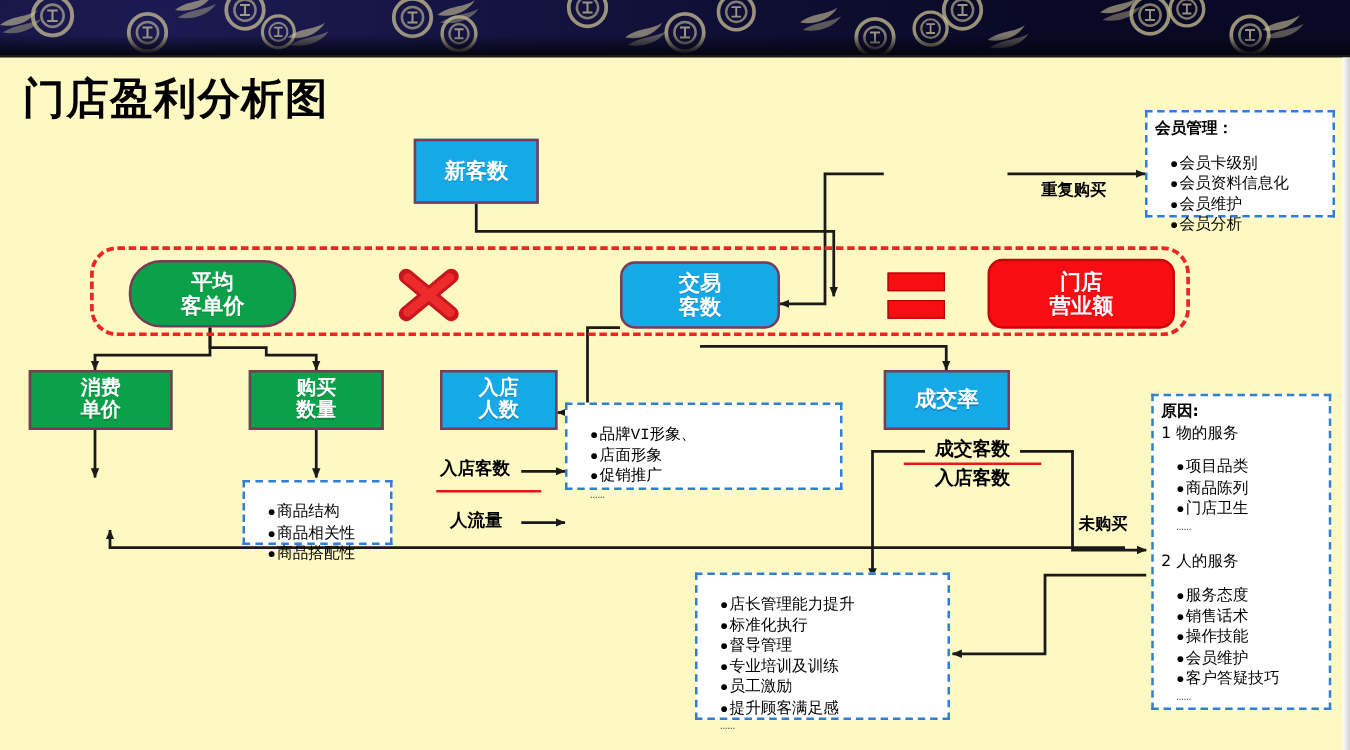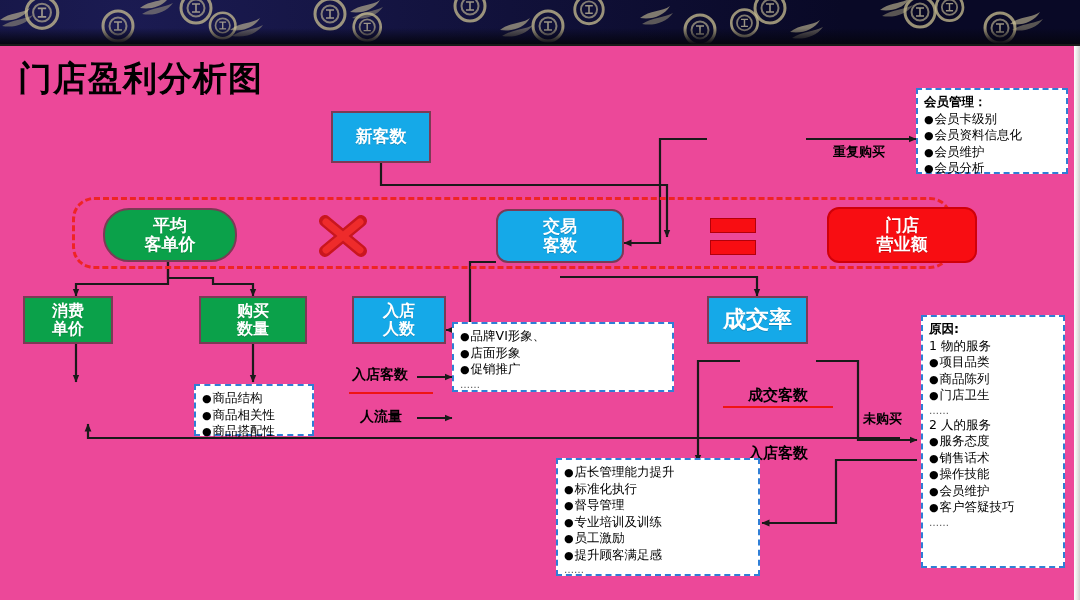--- a/index.html
+++ b/index.html
@@ -4,21 +4,21 @@
 <title>门店盈利分析图</title>
 <style>
   html,body{margin:0;padding:0;}
   body{
     width:1080px;height:600px;
     background:#ffffff;
     font-family:"Liberation Sans","DejaVu Sans",sans-serif;
     overflow:hidden;
     position:relative;
   }
-  #stage{position:relative;width:1080px;height:600px;overflow:hidden;background:#ec4899;}
+  #stage{position:relative;width:1080px;height:600px;overflow:hidden;background:#fef9c3;}
 
   
   .banner{
     position:absolute;left:0;top:0;width:1080px;height:44px;
     background:#0c0c33;
     overflow:hidden;
   }
   .banner .bg{
     position:absolute;left:0;top:0;width:1080px;height:44px;
     background:
@@ -81,39 +81,38 @@
     box-sizing:border-box;
     border:2px dashed #2f7fd6;
     background:#fff;
     color:#000;
     font-size:12.5px;
     line-height:1.32;
     padding:4px 6px;
     font-family:"DejaVu Sans","Liberation Sans",sans-serif;
   }
   .note .ttl{font-weight:bold;}
-  .note ul{margin:0;padding:0;list-style:none;}
+  .note ul{margin:12px;padding:0;list-style:none;font-family:Liberation Mono, monospace;}
   .note li{white-space:nowrap;}
   .note li.bullet:before{content:"\25CF";font-size:11px;margin-right:1px;}
   .note .plain{white-space:nowrap;}
   .note.center{display:flex;align-items:center;justify-content:center;}
 
   
   .lbl{
     position:absolute;color:#000;font-weight:bold;
     font-family:"DejaVu Sans","Liberation Sans",sans-serif;
     white-space:nowrap;
   }
 
   
   .frac{position:absolute;text-align:center;}
   .frac .num,.frac .den{
     font-weight:bold;color:#000;white-space:nowrap;
     font-family:"DejaVu Sans","Liberation Sans",sans-serif;
-    margin-top:36px;
   }
   .frac .bar{height:2px;background:#f01414;margin:1px 0 1px 0;}
 
   
   .eq{position:absolute;}
   .eq i{display:block;background:#f80d12;border:1px solid #b3000a;}
 
   
   .wires{position:absolute;left:0;top:0;width:1080px;height:600px;pointer-events:none;}
 </style>
@@ -216,33 +215,33 @@
 
   <div class="node blue" style="left:331px;top:111px;width:100px;height:52px;font-size:17px;">新客数</div>
 
 
   <div class="node green round" style="left:103px;top:208px;width:134px;height:54px;font-size:17px;border-radius:26px;">平均
 客单价</div>
 
   <div class="node blue round" style="left:496px;top:209px;width:128px;height:54px;font-size:17px;">交易
 客数</div>
 
-  <div class="node red round" style="left:790px;top:207px;width:150px;height:56px;font-size:17px;margin-left:37px;">门店
+  <div class="node red round" style="left:790px;top:207px;width:150px;height:56px;font-size:17px;">门店
 营业额</div>
 
-  <div class="node green" style="left:23px;top:296px;width:90px;height:48px;font-size:16px;">消费
+  <div class="node green" style="left:23px;top:296px;width:115px;height:48px;font-size:16px;">消费
 单价</div>
 
   <div class="node green" style="left:199px;top:296px;width:108px;height:48px;font-size:16px;">购买
 数量</div>
 
   <div class="node blue" style="left:352px;top:296px;width:94px;height:48px;font-size:16px;text-align:center;">入店
 人数</div>
 
-  <div class="node blue" style="left:707px;top:296px;width:101px;height:48px;font-size:23px;">成交率</div>
+  <div class="node blue" style="left:707px;top:296px;width:101px;height:48px;font-size:17px;">成交率</div>
 
   <svg style="position:absolute;left:314px;top:211px;" width="58" height="50">
     <g stroke="#c9161e" stroke-width="12" stroke-linecap="round">
       <line x1="11" y1="10" x2="47" y2="40"></line>
       <line x1="47" y1="10" x2="11" y2="40"></line>
     </g>
     <g stroke="#ee2b2b" stroke-width="7" stroke-linecap="round">
       <line x1="12" y1="11" x2="46" y2="39"></line>
       <line x1="46" y1="11" x2="12" y2="39"></line>
     </g>

